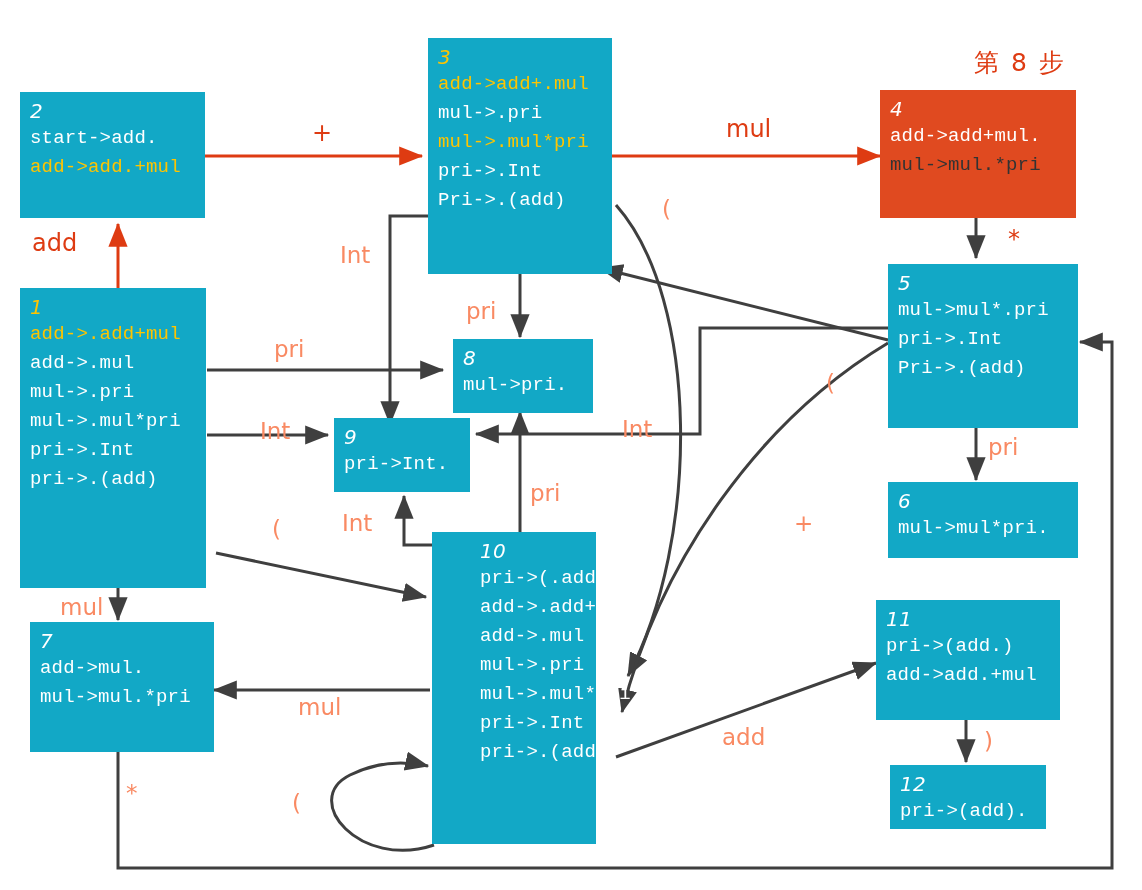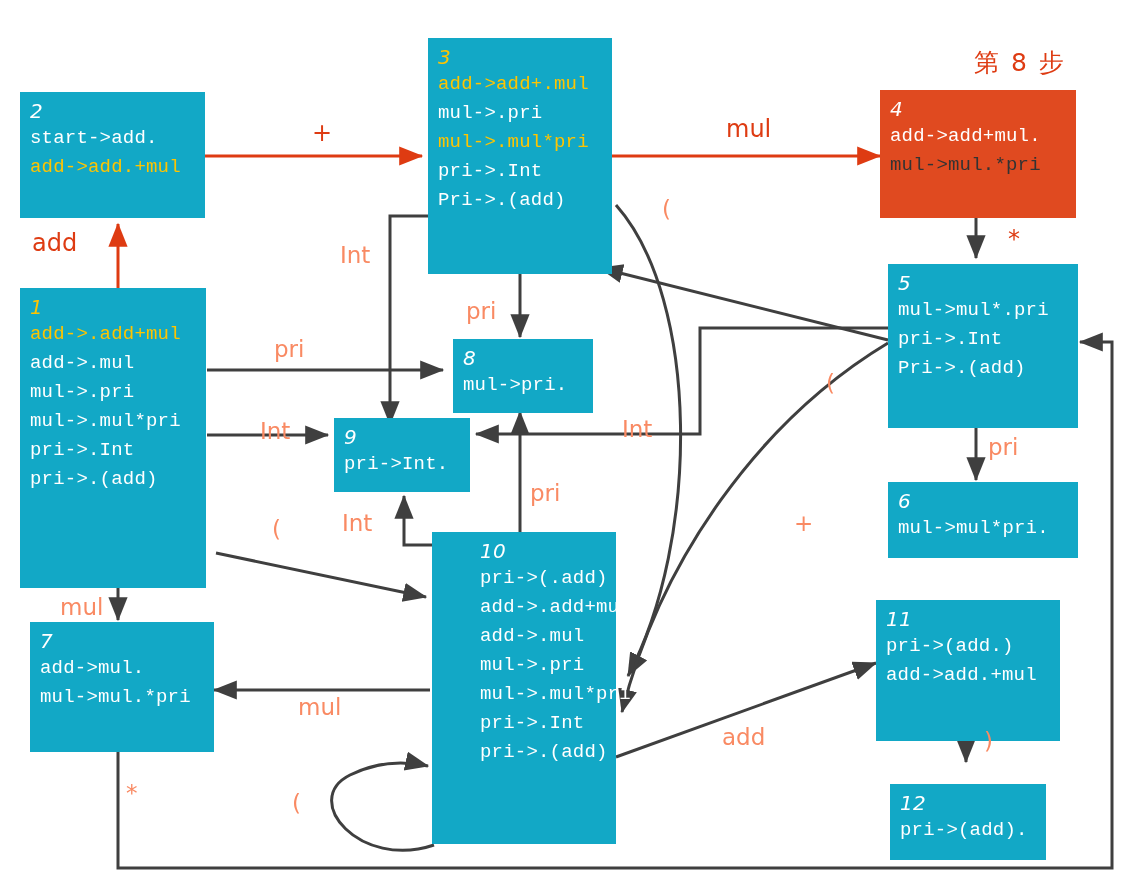--- a/index.html
+++ b/index.html
@@ -176,38 +176,38 @@
   <div class="node" style="left:453px;top:339px;width:140px;height:74px;">
     <span class="nid w">8</span>
     <span class="ln w">mul-&gt;pri.</span>
   </div>
 
   <div class="node" style="left:334px;top:418px;width:136px;height:74px;">
     <span class="nid w">9</span>
     <span class="ln w">pri-&gt;Int.</span>
   </div>
 
-  <div class="node" style="left:432px;top:532px;width:184px;height:312px;padding-left:48px;">
+  <div class="node" style="left:432px;top:532px;width:164px;height:312px;padding-left:48px;">
     <span class="nid w">10</span>
     <span class="ln w">pri-&gt;(.add)</span>
     <span class="ln w">add-&gt;.add+mul</span>
     <span class="ln w">add-&gt;.mul</span>
     <span class="ln w">mul-&gt;.pri</span>
     <span class="ln w">mul-&gt;.mul*pri</span>
     <span class="ln w">pri-&gt;.Int</span>
     <span class="ln w">pri-&gt;.(add)</span>
   </div>
 
-  <div class="node" style="left:876px;top:600px;width:184px;height:141px;">
+  <div class="node" style="left:876px;top:600px;width:184px;height:120px;">
     <span class="nid w">11</span>
     <span class="ln w">pri-&gt;(add.)</span>
     <span class="ln w">add-&gt;add.+mul</span>
   </div>
 
-  <div class="node" style="left:890px;top:765px;width:156px;height:76px;margin-top:19px;">
+  <div class="node" style="left:890px;top:765px;width:156px;height:64px;">
     <span class="nid w">12</span>
     <span class="ln w">pri-&gt;(add).</span>
   </div>
 
   <div class="step-title" style="left:930px;top:50px;">第 8 步</div>
 
   <div class="elabel red" style="left:32px;top:232px;">add</div>
 
   <div class="elabel red" style="left:312px;top:122px;">+</div>
 

